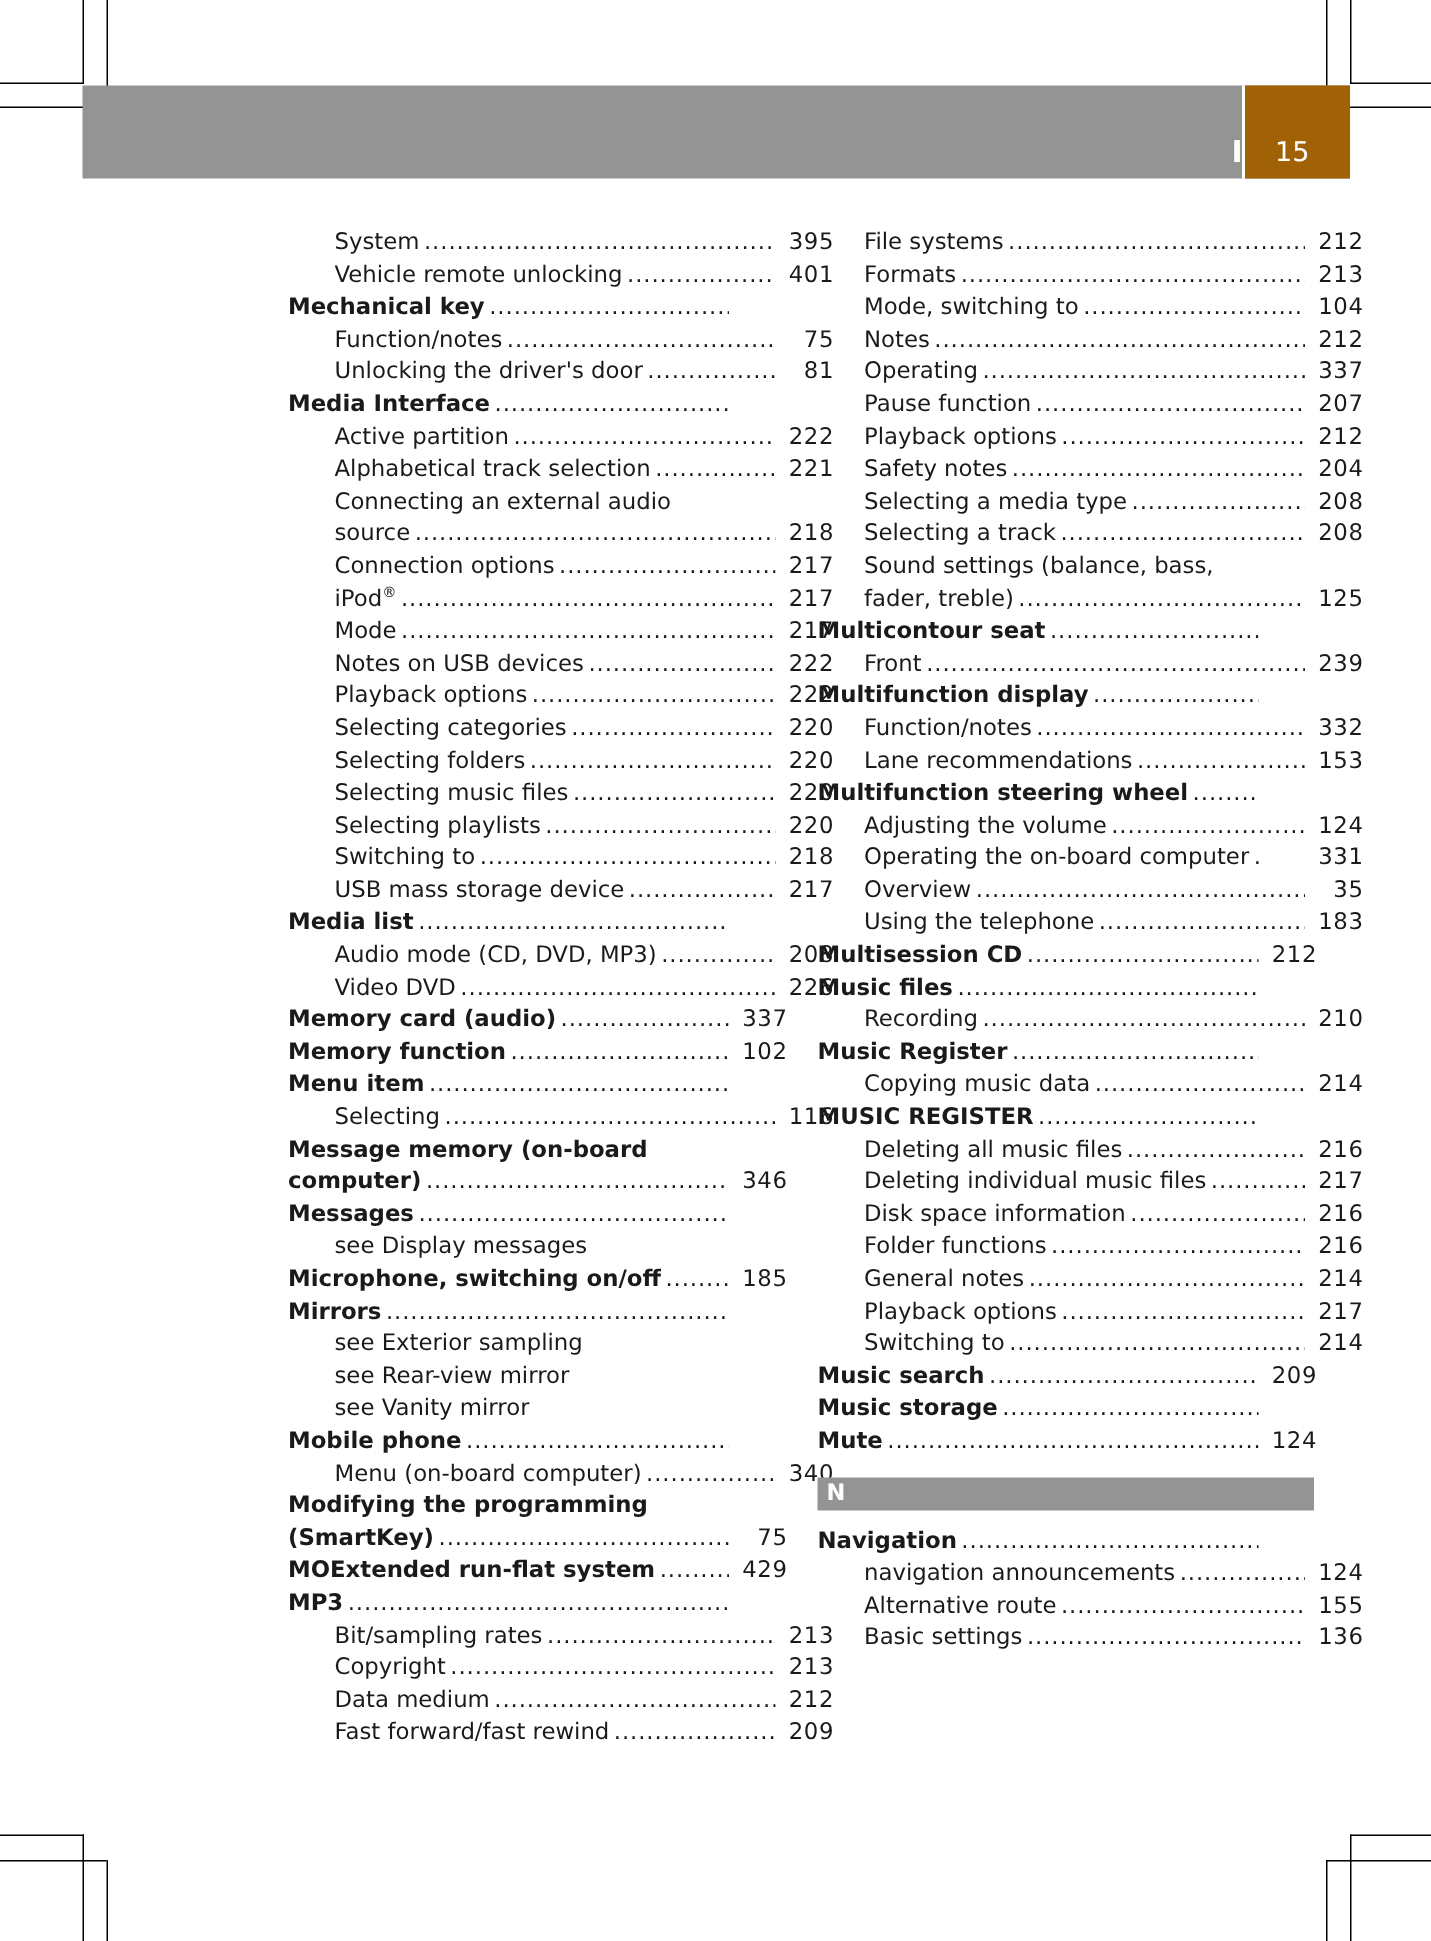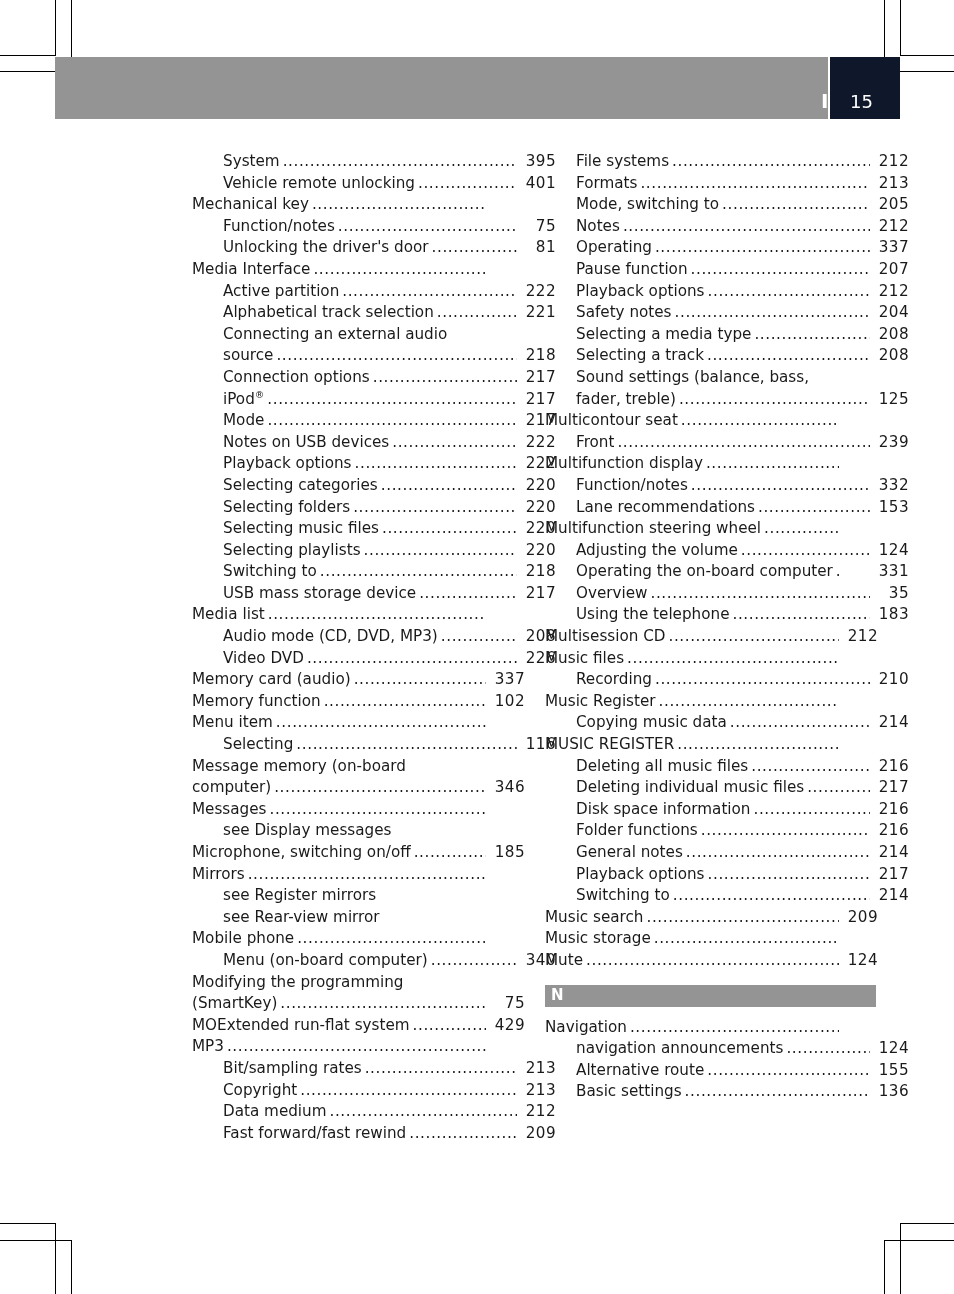--- a/index.html
+++ b/index.html
@@ -54,21 +54,21 @@
     width: 2px;
     height: 62px;
     background: #ffffff;
   }
   .header-pageno {
     position: absolute;
     left: 775px;
     top: 0;
     width: 70px;
     height: 62px;
-    background: #0f172a;
+    background: #a16207;
   }
   .header-pageno span {
     position: absolute;
     left: 20px;
     bottom: 7px;
     font-size: 18px;
     font-weight: normal;
     color: #ffffff;
   }
 
@@ -115,21 +115,21 @@
     min-width: 0;
   }
   .entry .pageno {
     flex: 0 0 auto;
     width: 38px;
     text-align: right;
     letter-spacing: 0.4px;
   }
 
   
-  .entry.head .label { font-weight: normal; }
+  .entry.head .label { font-weight: bold; }
   .entry.head .leader { font-weight: normal; }
 
   
   .entry.sub { padding-left: 31px; }
   .entry.sub .label { max-width: 261px; }
 
   
   .entry.plain .leader { visibility: hidden; }
   .entry.plain .pageno { visibility: hidden; }
 
@@ -358,29 +358,34 @@
         <span class="label">Microphone, switching on/off</span>
         <span class="leader">................................................................................</span>
         <span class="pageno">185</span>
       </div>
       <div class="entry head">
         <span class="label">Mirrors</span>
         <span class="leader">................................................................................</span>
         <span class="pageno"></span>
       </div>
       <div class="entry sub seeref">
-        <span class="label">see Register mirrors</span>
+        <span class="label">see Exterior sampling</span>
         <span class="leader">................................................................................</span>
         <span class="pageno"></span>
       </div>
       <div class="entry sub seeref">
         <span class="label">see Rear-view mirror</span>
         <span class="leader">................................................................................</span>
         <span class="pageno"></span>
       </div>
+      <div class="entry sub seeref">
+        <span class="label">see Vanity mirror</span>
+        <span class="leader">................................................................................</span>
+        <span class="pageno"></span>
+      </div>
       <div class="entry head">
         <span class="label">Mobile phone</span>
         <span class="leader">................................................................................</span>
         <span class="pageno"></span>
       </div>
       <div class="entry sub">
         <span class="label">Menu (on-board computer)</span>
         <span class="leader">................................................................................</span>
         <span class="pageno">340</span>
       </div>
@@ -432,21 +437,21 @@
         <span class="pageno">212</span>
       </div>
       <div class="entry sub">
         <span class="label">Formats</span>
         <span class="leader">................................................................................</span>
         <span class="pageno">213</span>
       </div>
       <div class="entry sub">
         <span class="label">Mode, switching to</span>
         <span class="leader">................................................................................</span>
-        <span class="pageno">205</span>
+        <span class="pageno">104</span>
       </div>
       <div class="entry sub">
         <span class="label">Notes</span>
         <span class="leader">................................................................................</span>
         <span class="pageno">212</span>
       </div>
       <div class="entry sub">
         <span class="label">Operating</span>
         <span class="leader">................................................................................</span>
         <span class="pageno">337</span>

